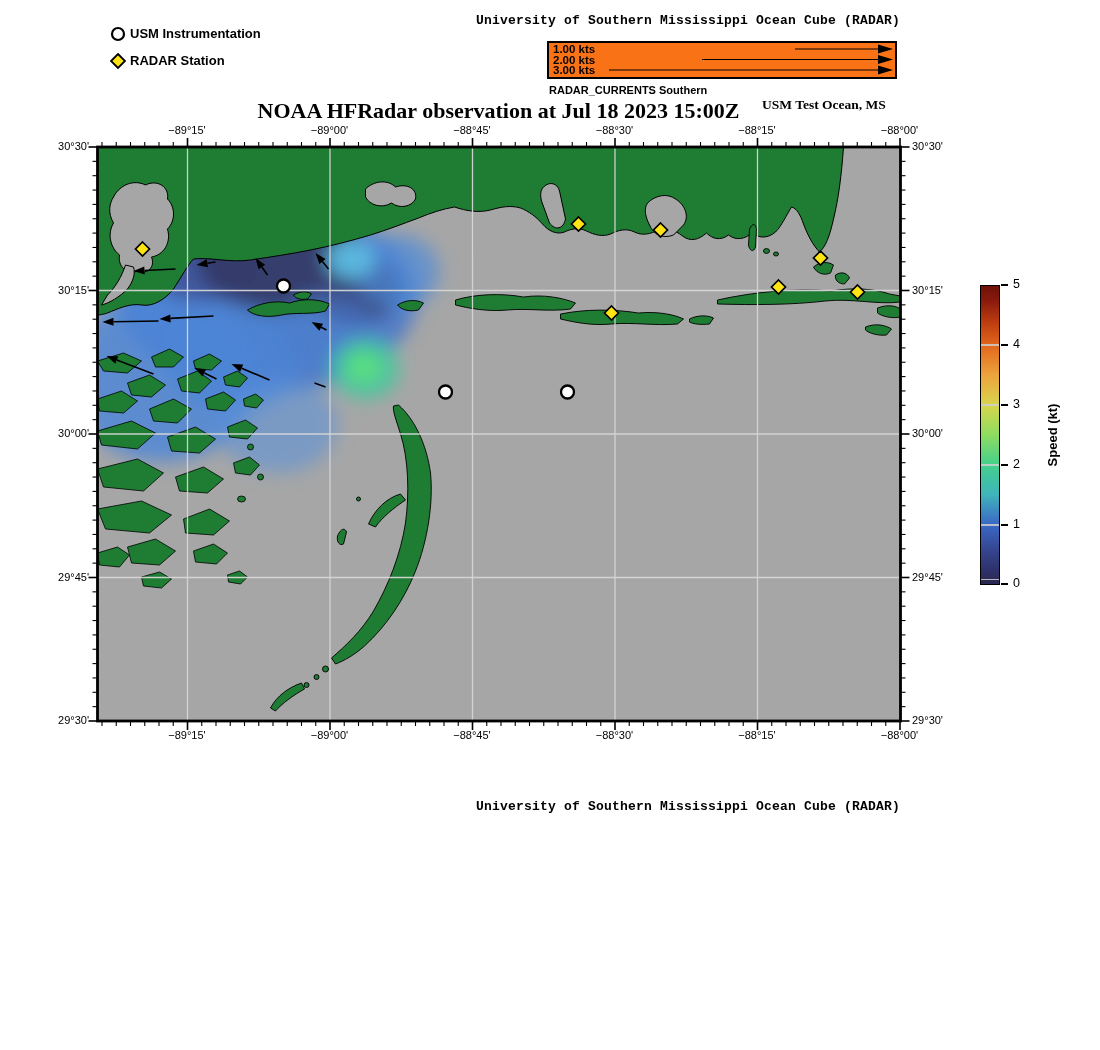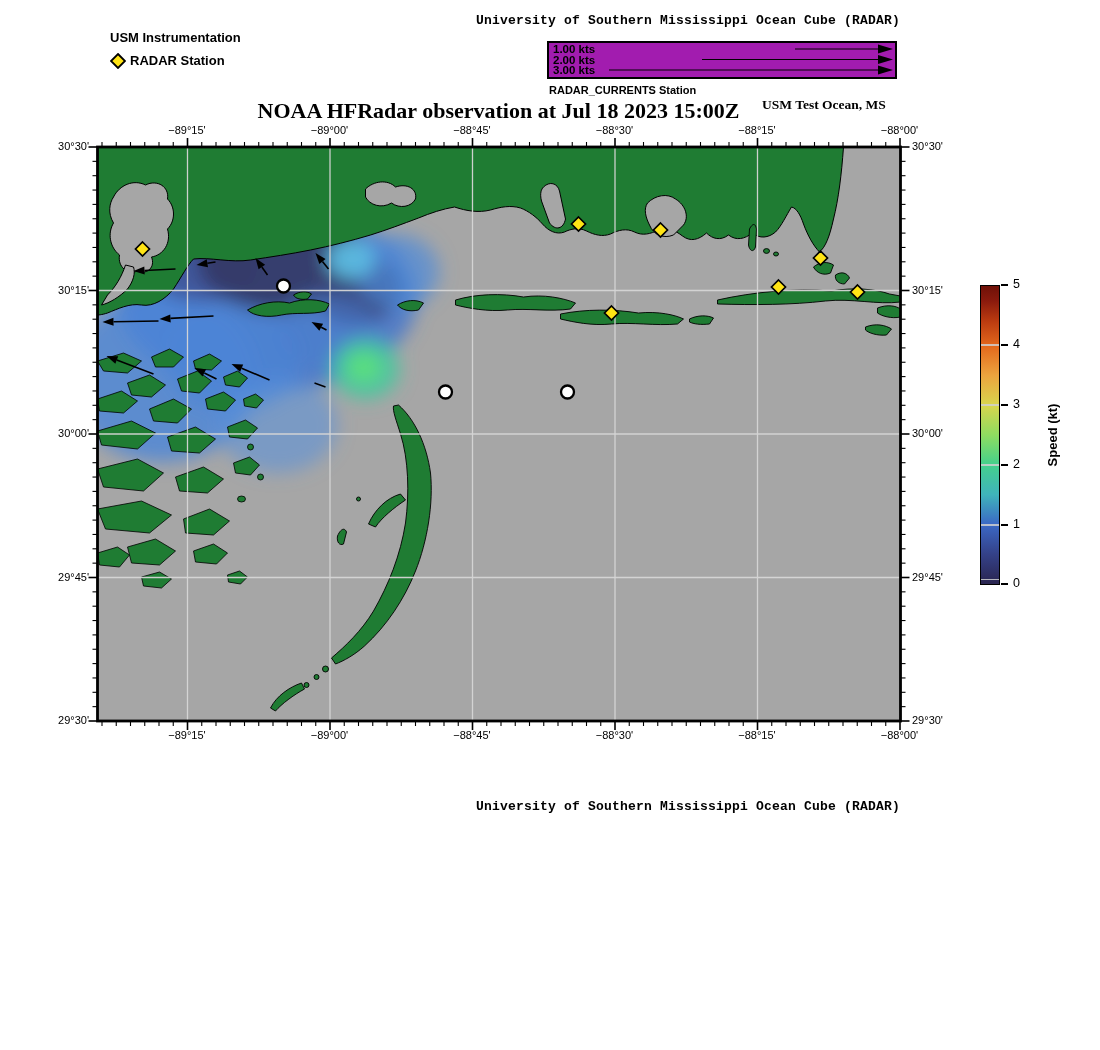--- a/index.html
+++ b/index.html
@@ -2,21 +2,21 @@
 <html><head>
 <meta charset="utf-8">
 <style>
   html,body{margin:0;padding:0;background:#ffffff;}
   #page{position:relative;width:1100px;height:1050px;background:#ffffff;overflow:hidden;
         font-family:"Liberation Sans",sans-serif;color:#000;}
   .abs{position:absolute;}
   .title{font-weight:bold;font-size:13px;text-align:right;letter-spacing:0.2px;font-family:Liberation Mono, monospace;}
   .legend-row{position:absolute;display:flex;align-items:center;gap:4px;height:15px;}
   .legend-label{font-weight:bold;font-size:13px;white-space:nowrap;}
-  #vector-box{position:absolute;left:547px;top:41px;width:350px;height:38px;border:2.5px solid #000;background:#a21caf;box-sizing:border-box;}
+  #vector-box{position:absolute;left:547px;top:41px;width:350px;height:38px;border:2.5px solid #000;background:#f97316;box-sizing:border-box;}
   #vector-caption{position:absolute;left:549px;top:84px;font-weight:bold;font-size:11px;}
   #subtitle{position:absolute;left:97px;top:98px;width:803px;text-align:center;
             font-family:"Liberation Serif",serif;font-weight:bold;font-size:22px;}
   #range-label{position:absolute;left:762px;top:97px;font-family:"Liberation Serif",serif;
             font-weight:bold;font-size:13.5px;}
   #map-wrap{position:absolute;left:77px;top:127px;width:846px;height:614px;}
   .axlab{position:absolute;font-size:11px;white-space:nowrap;}
   .axlab.top,.axlab.bottom{width:80px;text-align:center;}
   .axlab.left{width:62px;text-align:right;}
   .axlab.right{width:62px;text-align:left;}
@@ -32,21 +32,21 @@
   #cb-title{position:absolute;left:1052px;top:435px;transform:translate(-50%,-50%) rotate(-90deg);
     font-weight:bold;font-size:13px;white-space:nowrap;}
   #bottom-title{position:absolute;left:97px;top:799px;width:803px;}
 </style>
 </head>
 <body>
 <div id="page">
 
 <div class="abs title" style="left:97px;top:13px;width:803px;">University of Southern Mississippi Ocean Cube (RADAR)</div>
 
-<div class="legend-row" style="left:110px;top:26px;flex-direction:column;">
+<div class="legend-row" style="left:110px;top:26px;">
   <svg width="16" height="16">
     <circle cx="8" cy="8" r="6" fill="#ffffff" stroke="#000" stroke-width="2.2"></circle>
   </svg>
   <span class="legend-label">USM Instrumentation</span>
 </div>
 <div class="legend-row" style="left:110px;top:53px;">
   <svg width="16" height="16">
     <polygon points="8,1 15,8 8,15 1,8" fill="#ffe415" stroke="#000" stroke-width="1.8"></polygon>
   </svg>
   <span class="legend-label">RADAR Station</span>
@@ -62,21 +62,21 @@
       <line x1="153" y1="16.5" x2="330" y2="16.5"></line>
       <line x1="60" y1="27" x2="330" y2="27"></line>
     </g>
     <g fill="#000">
       <polygon points="344,6 329,1.5 329,10.5"></polygon>
       <polygon points="344,16.5 329,12 329,21"></polygon>
       <polygon points="344,27 329,22.5 329,31.5"></polygon>
     </g>
   </svg>
 </div>
-<div id="vector-caption">RADAR_CURRENTS Station</div>
+<div id="vector-caption">RADAR_CURRENTS Southern</div>
 
 <div id="subtitle">NOAA HFRadar observation at Jul 18 2023 15:00Z</div>
 <div id="range-label">USM Test Ocean, MS</div>
 
 <div id="map-wrap">
 <svg id="map-svg" width="846" height="614" viewBox="0 0 846 614">
   <defs>
     <filter id="bl" x="-60%" y="-60%" width="220%" height="220%">
             <feGaussianBlur stdDeviation="9"></feGaussianBlur>
           </filter>

